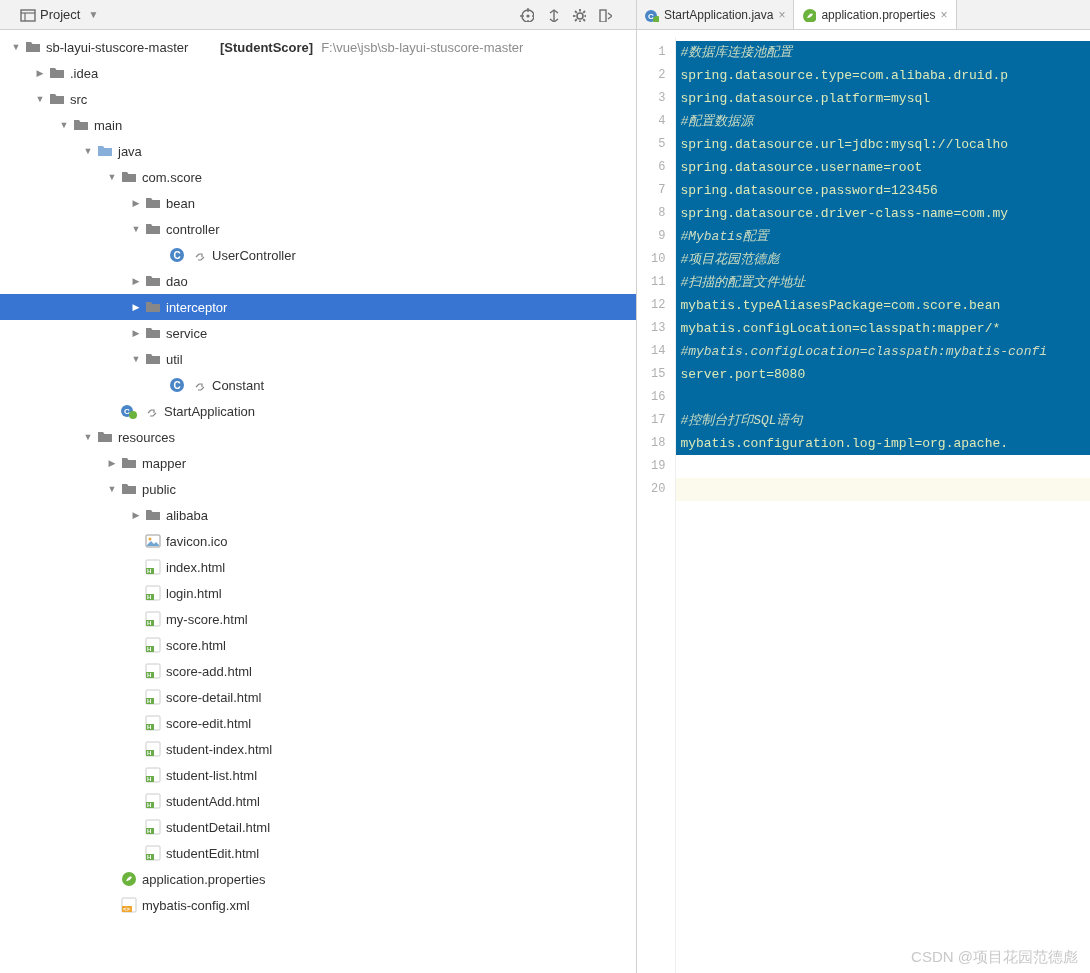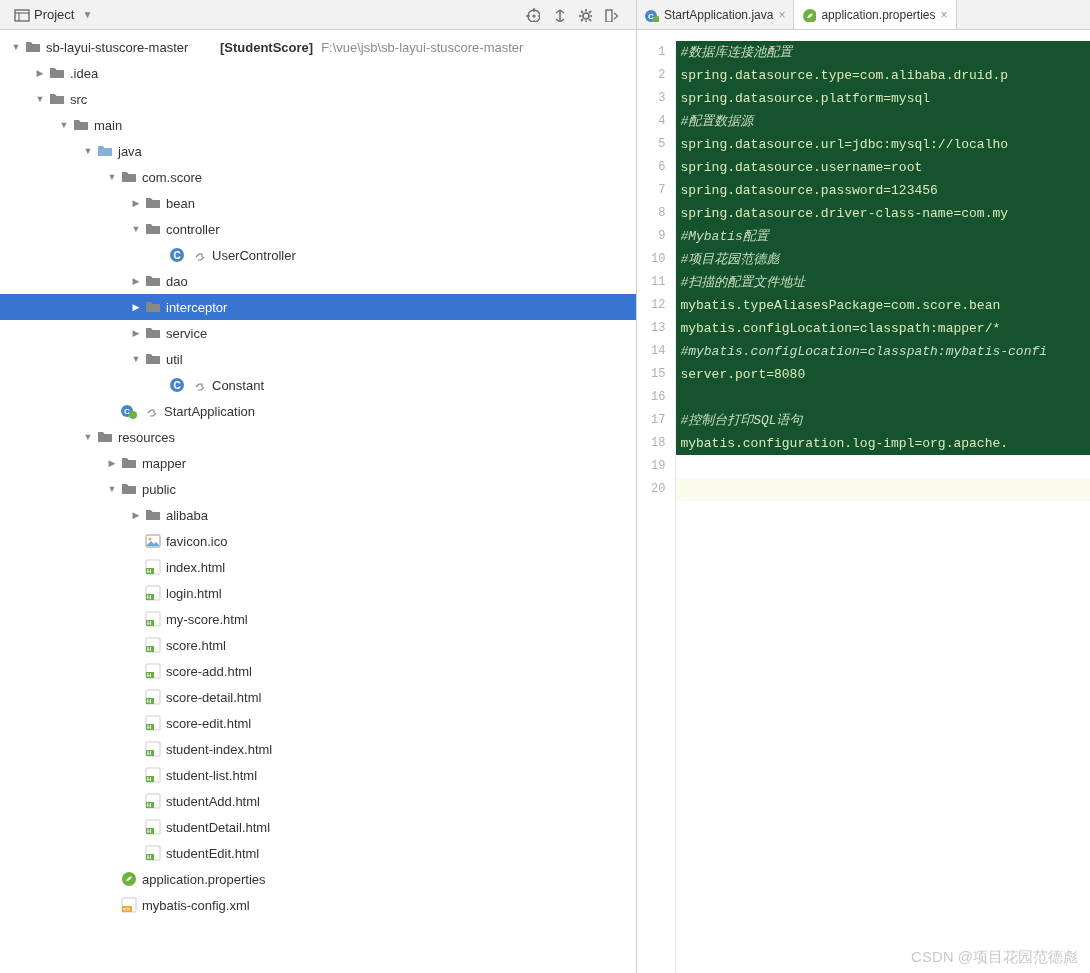--- a/index.html
+++ b/index.html
@@ -2,21 +2,21 @@
 <html><head>
 <meta charset="utf-8">
 <style>
 * { margin: 0; padding: 0; box-sizing: border-box; }
 body { font-family: "Segoe UI", Arial, sans-serif; font-size: 13px; color: #333; background: #fff; overflow: hidden; width: 1090px; height: 973px; }
 .container { display: flex; flex-direction: column; height: 100%; }
 .main-area { display: flex; flex: 1; overflow: hidden; }
 
 
 .project-panel { width: 637px; display: flex; flex-direction: column; border-right: 1px solid #d0d0d0; }
-.project-header { height: 30px; display: flex; align-items: center; padding: 0 14px; border-bottom: 1px solid #d0d0d0; background: #f2f2f2; }
+.project-header { height: 30px; display: flex; align-items: center; padding: 0 20px; border-bottom: 1px solid #d0d0d0; background: #f2f2f2; }
 .project-header .title { display: flex; align-items: center; gap: 4px; flex: 1; }
 .project-header .dropdown-arrow { color: #888; font-size: 10px; margin-left: 4px; }
 .project-header .toolbar { display: flex; gap: 4px; }
 .toolbar-btn { width: 22px; height: 22px; display: flex; align-items: center; justify-content: center; color: #6e6e6e; cursor: pointer; }
 .toolbar-btn svg { width: 14px; height: 14px; }
 
 .tree { flex: 1; overflow: auto; padding: 4px 0; user-select: none; }
 .tree-row { display: flex; align-items: center; height: 26px; padding-right: 8px; white-space: nowrap; cursor: pointer; }
 .tree-row.selected { background: #3874d1; color: #fff; }
 .tree-row .indent { flex-shrink: 0; }
@@ -43,21 +43,21 @@
 .tab { display: flex; align-items: center; padding: 0 8px; border-right: 1px solid #d0d0d0; gap: 5px; cursor: pointer; font-size: 12px; }
 .tab.active { background: #fff; }
 .tab .close { color: #999; font-size: 12px; }
 .tab-icon { width: 14px; height: 14px; }
 
 .code-area { flex: 1; display: flex; overflow: hidden; font-family: "Consolas","Courier New",monospace; font-size: 13px; }
 .gutter { background: #fff; color: #b0b0b0; text-align: right; padding: 4px 10px 4px 14px; border-right: 1px solid #eee; line-height: 23px; font-size: 12px;}
 .gutter .ln { height: 23px; }
 .code { flex: 1; padding: 4px 0; overflow: hidden; }
 .code-line { height: 23px; line-height: 23px; padding: 0 4px; white-space: pre; color: #080; }
-.code-line.sel { background: #14532d; color: #dce9b8; }
+.code-line.sel { background: #0369a1; color: #dce9b8; }
 .code-line.sel .comment { color: #cdddc0; font-style: italic; }
 .code-line.sel .italic { font-style: italic; }
 .code-line.caret { background: #fcfaed; }
 
 
 .watermark { position: fixed; right: 12px; bottom: 6px; color: #c9c9c9; font-size: 15px; pointer-events: none; }
 </style>
 </head>
 <body>
 

